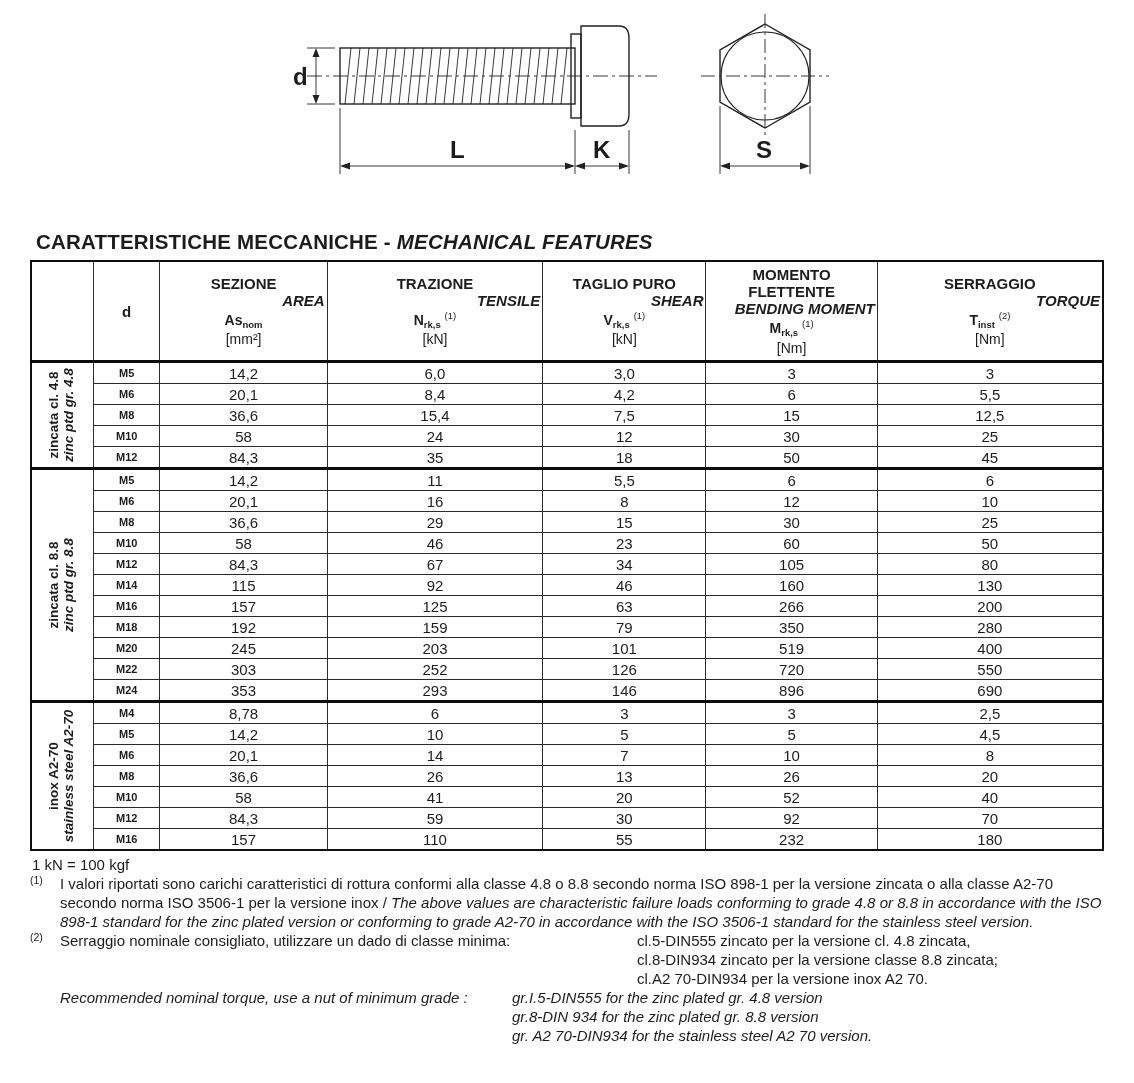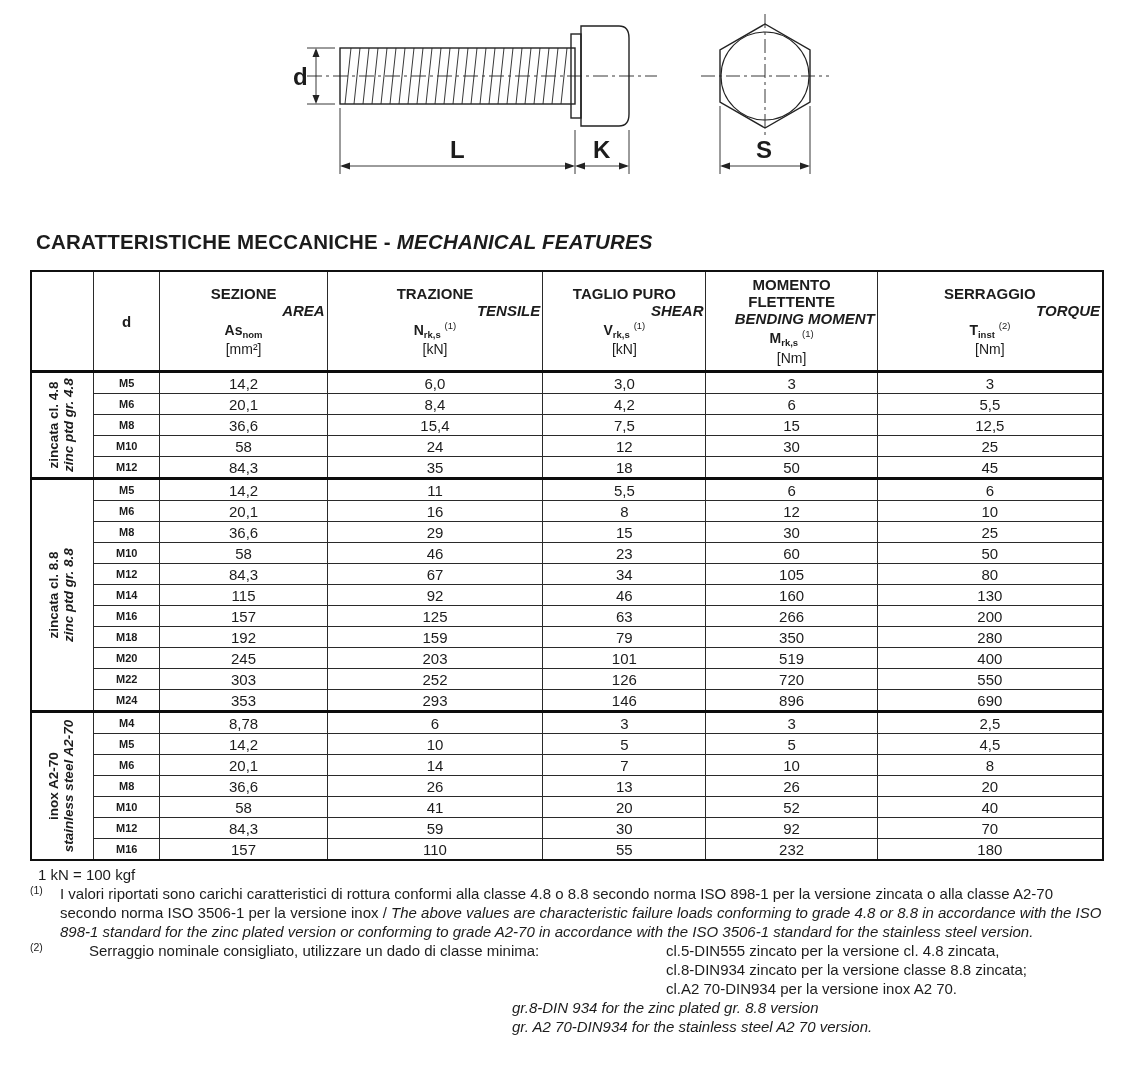--- a/index.html
+++ b/index.html
@@ -7,21 +7,21 @@
     width:1134px;height:1083px;box-sizing:border-box;
     background:#fff;color:#1c1c1c;
     font-family:"Liberation Sans",sans-serif;
     padding:8px 30px 0 30px;position:relative;overflow:hidden;
   }
   
   .drawing-wrap{height:196px;position:relative;}
   .drawing-wrap svg{position:absolute;left:255px;top:0;}
   .dim-label{font-family:"Liberation Sans",sans-serif;font-size:24px;font-weight:bold;fill:#1c1c1c;}
   
-  .title{margin:26px 0 16px 6px;font-size:20.5px;font-weight:bold;letter-spacing:.2px;}
+  .title{margin:26px 0 6px 6px;font-size:20.5px;font-weight:bold;letter-spacing:.2px;}
   .title .en{font-style:italic;}
   
   table.mech{border-collapse:collapse;width:1074px;table-layout:fixed;}
   table.mech{border:2.5px solid #101010;}
   table.mech td,table.mech th{border:1px solid #2a2a2a;text-align:center;vertical-align:middle;}
   tr.group-start td{border-top:3px solid #0c0c0c;}
   thead th{border-bottom:2px solid #0c0c0c !important;height:94px;padding:2px;}
   .hd-it{font-size:15px;font-weight:bold;}
   .hd-en{font-size:15px;font-weight:bold;font-style:italic;text-align:right;}
   .hd-sym{font-size:14px;font-weight:bold;margin-top:1px;}
@@ -31,25 +31,25 @@
   .d-head{font-size:15px;font-weight:bold;}
   td.d-cell{font-size:11px;font-weight:bold;height:20px;padding:0 2px;}
   td.num-cell{font-size:15px;height:20px;padding:0 6px;}
   td.group-cell{position:relative;padding:0;}
   .rot{position:absolute;top:50%;left:50%;transform:translate(-50%,-50%) rotate(-90deg);
        text-align:center;line-height:1.08;}
   .g-it{font-size:13.5px;font-weight:bold;white-space:nowrap;}
   .g-en{font-size:13.5px;font-weight:bold;font-style:italic;white-space:nowrap;}
   
   .foot{margin-top:4px;font-size:15px;line-height:19px;}
-  .conv{margin-left:8px;}
+  .conv{margin-left:2px;}
   .fn{display:grid;grid-template-columns:30px 1fr;}
   .fn-marker{font-size:10.5px;position:relative;top:-3px;}
   .fn1-en{font-style:italic;}
-  .fn2-row{display:grid;grid-template-columns:577px 1fr;margin-left:29px;}
+  .fn2-row{display:grid;grid-template-columns:577px 1fr;}
   .fn2-row .spacer{}
   .fn2-en{font-style:italic;}
   .fn2-row-en{display:grid;grid-template-columns:452px 1fr;}
 </style>
 </head>
 <body>
 
 <div class="page">
 
   <div class="drawing-wrap">
@@ -405,20 +405,24 @@
           </span>
         <span class="fn2-row">
             <span class="spacer"></span>
             <span>cl.8-DIN934 zincato per la versione classe 8.8 zincata;</span>
           </span>
         <span class="fn2-row">
             <span class="spacer"></span>
             <span>cl.A2 70-DIN934 per la versione inox A2 70.</span>
           </span>
         <span class="fn2-row-en fn2-en">
+            <span>Recommended nominal torque, use a nut of minimum grade :</span>
+            <span>gr.I.5-DIN555 for the zinc plated gr. 4.8 version</span>
+          </span>
+        <span class="fn2-row-en fn2-en">
             <span class="spacer"></span>
             <span>gr.8-DIN 934 for the zinc plated gr. 8.8 version</span>
           </span>
         <span class="fn2-row-en fn2-en">
             <span class="spacer"></span>
             <span>gr. A2 70-DIN934 for the stainless steel A2 70 version.</span>
           </span>
       </span>
     </div>
   </div>

